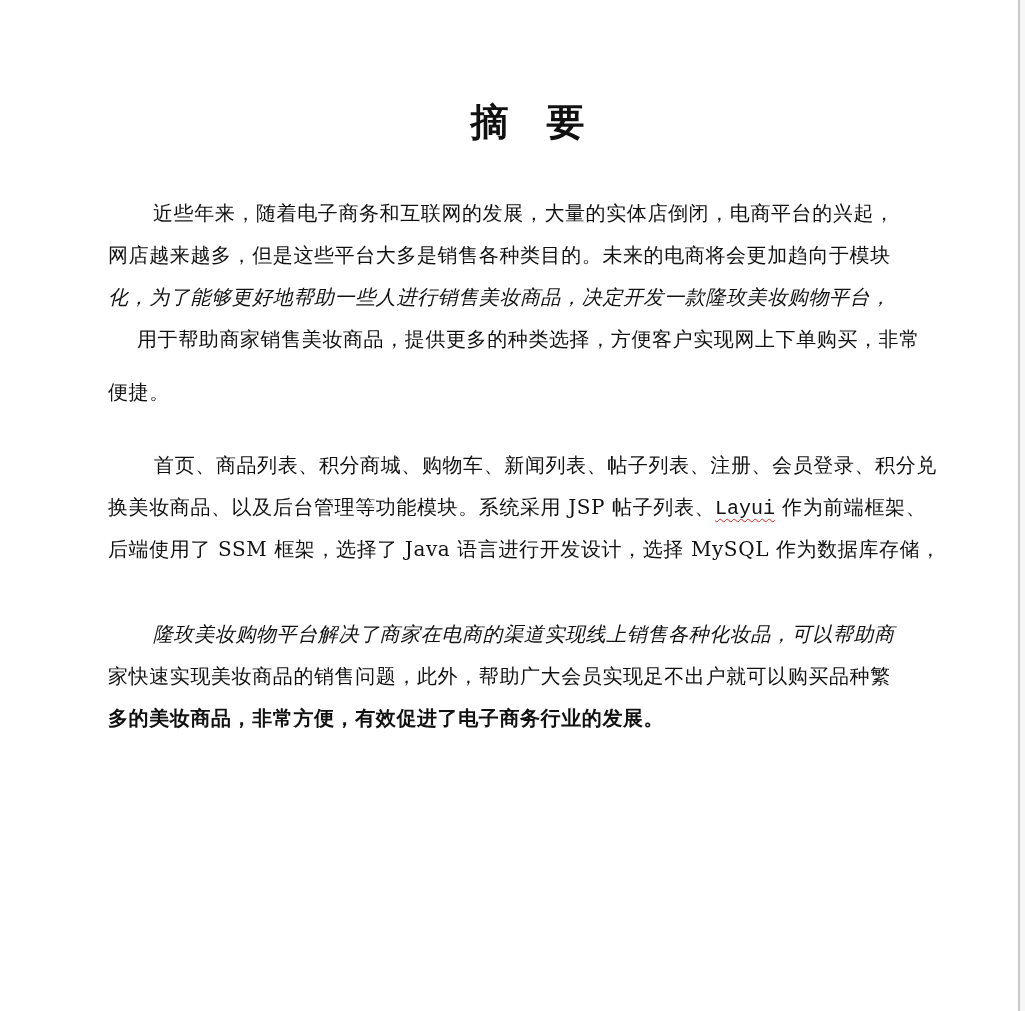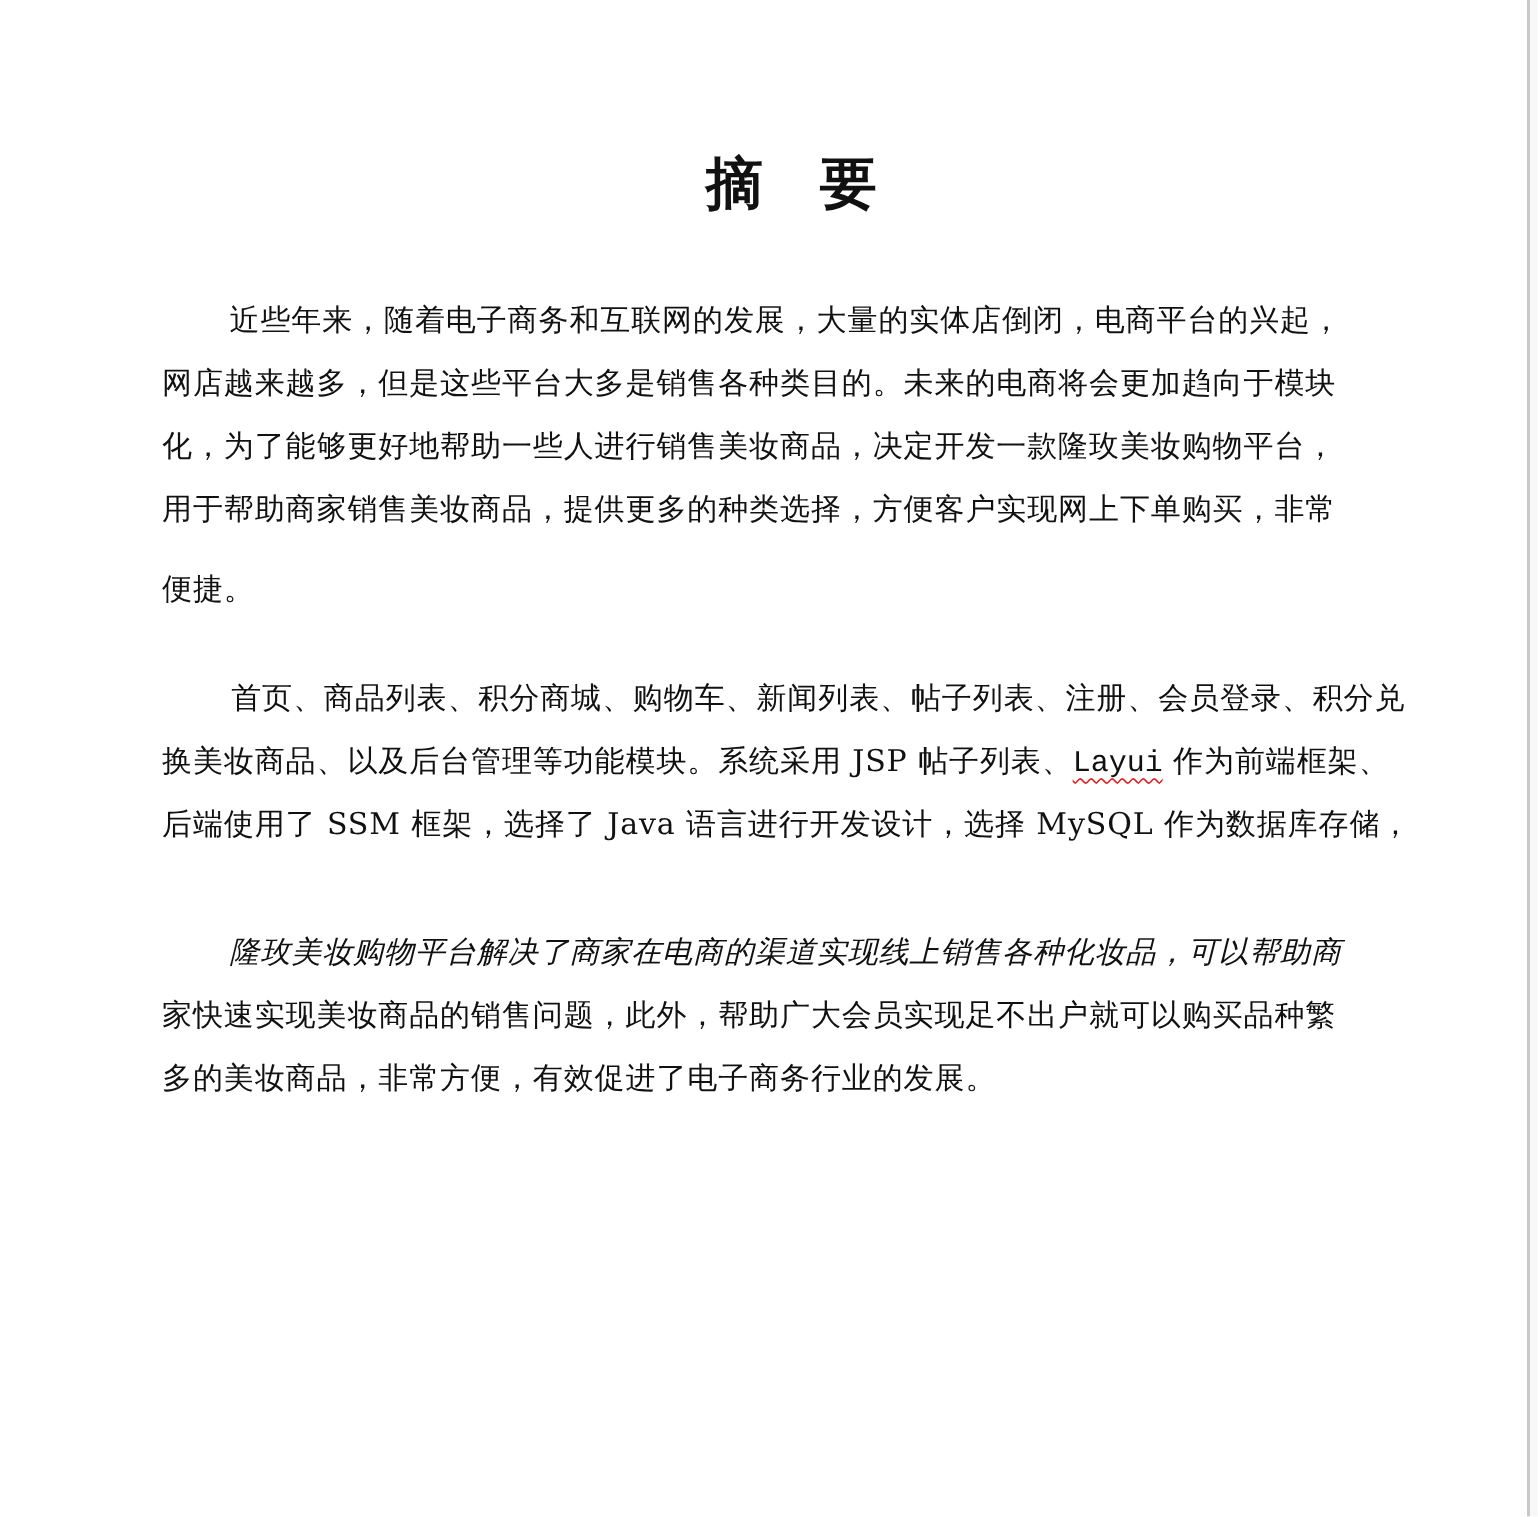--- a/index.html
+++ b/index.html
@@ -45,30 +45,30 @@
 <body>
 
 <div class="page">
 
   <div class="title">
     <span>摘</span><span class="gap"></span><span>要</span>
   </div>
 
   <div class="line indent" style="top:199px;">近些年来，随着电子商务和互联网的发展，大量的实体店倒闭，电商平台的兴起，</div>
   <div class="line" style="top:241px;">网店越来越多，但是这些平台大多是销售各种类目的。未来的电商将会更加趋向于模块</div>
-  <div class="line" style="top:283px;">化，为了能够更好地帮助一些人进行销售美妆商品，决定开发一款隆玫美妆购物平台，</div>
-  <div class="line" style="top:325px;">用于帮助商家销售美妆商品，提供更多的种类选择，方便客户实现网上下单购买，非常</div>
+  <div class="line" style="top:283px;font-style:italic;">化，为了能够更好地帮助一些人进行销售美妆商品，决定开发一款隆玫美妆购物平台，</div>
+  <div class="line" style="top:325px;margin-left:29px;">用于帮助商家销售美妆商品，提供更多的种类选择，方便客户实现网上下单购买，非常</div>
   <div class="line" style="top:367px;margin-top:11px;">便捷。</div>
 
   <div class="line" style="top:451px;text-align:center;">首页、商品列表、积分商城、购物车、新闻列表、帖子列表、注册、会员登录、积分兑</div>
   <div class="line" style="top:493px;">
     <span>换美妆商品、以及后台管理等功能模块。系统采用 JSP 帖子列表、</span><span class="spell mono">Layui</span><span> 作为前端框架、</span>
   </div>
   <div class="line" style="top:535px;">后端使用了 SSM 框架，选择了 Java 语言进行开发设计，选择 MySQL 作为数据库存储，</div>
 
   <div class="line indent" style="top:620px;font-style:italic;">隆玫美妆购物平台解决了商家在电商的渠道实现线上销售各种化妆品，可以帮助商</div>
   <div class="line" style="top:662px;">家快速实现美妆商品的销售问题，此外，帮助广大会员实现足不出户就可以购买品种繁</div>
-  <div class="line" style="top:704px;">多的美妆商品，非常方便，有效促进了电子商务行业的发展。</div>
+  <div class="line" style="top:704px;font-weight:bold;">多的美妆商品，非常方便，有效促进了电子商务行业的发展。</div>
 
 </div>
 
 <div class="page-edge"></div>
 <div class="gutter"></div>
 
 </body></html>

